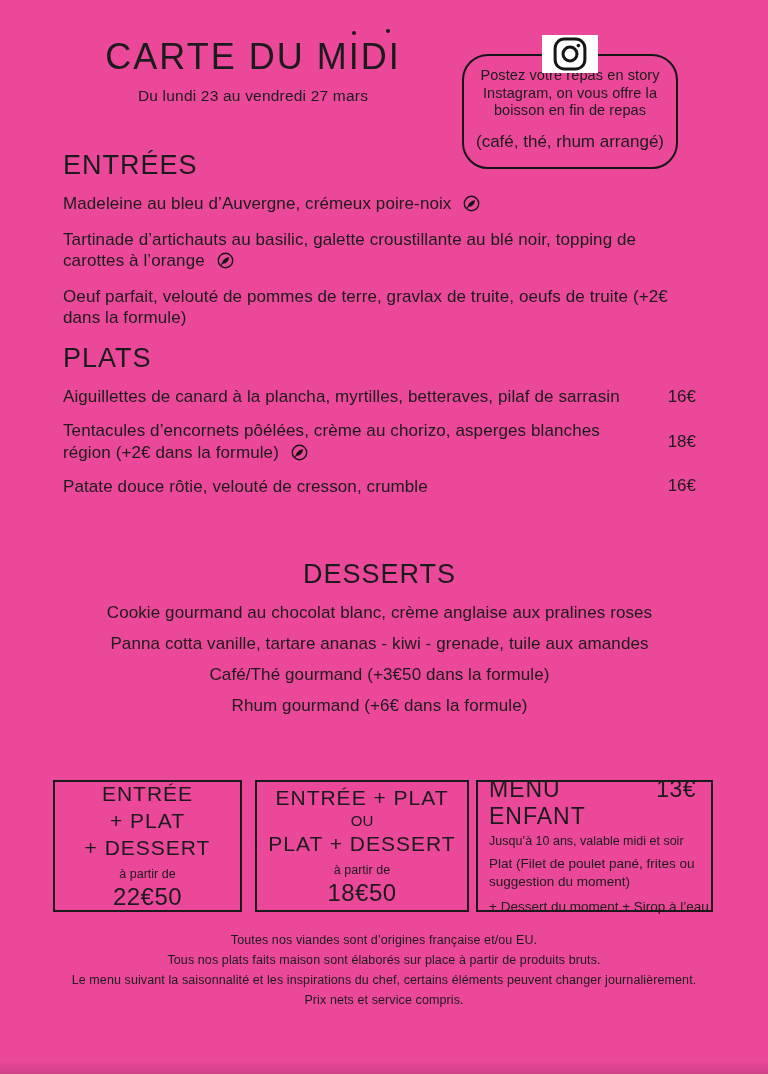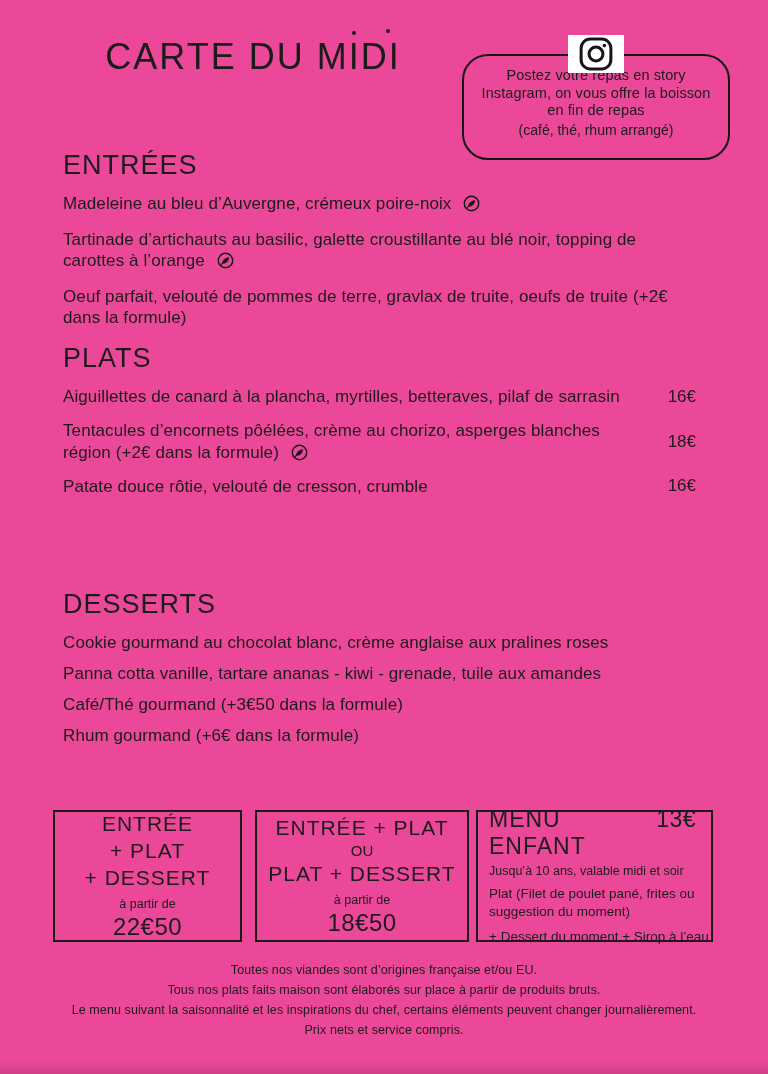--- a/index.html
+++ b/index.html
@@ -20,37 +20,37 @@
   
   .header{position:relative;height:150px;}
   .title-block{position:absolute;left:98px;top:36px;width:310px;text-align:center;}
   .menu-title{font-size:36px;font-weight:400;letter-spacing:2px;margin:0;white-space:nowrap;}
   .menu-subtitle{font-size:15.5px;margin-top:9px;letter-spacing:0.2px;}
   .i-dot{position:absolute;width:4px;height:4px;border-radius:50%;background:#1b1b1b;}
   .i-dot.d1{left:352px;top:31px;}
   .i-dot.d2{left:386px;top:29px;}
 
   .insta-badge{
-    position:absolute;left:462px;top:54px;width:268px;box-sizing:border-box;
+    position:absolute;left:462px;top:54px;width:216px;box-sizing:border-box;
     border:2px solid #161616;border-radius:26px;
-    padding:11px 8px 20px;text-align:center;
+    padding:11px 8px 15px;text-align:center;
   }
   .insta-icon-wrap{
     position:absolute;top:-21px;left:50%;transform:translateX(-50%);
     background:#fff;padding:0 9px;line-height:0;
   }
   .promo-text{font-size:14.5px;line-height:1.22;letter-spacing:0.1px;}
-  .promo-note{font-size:14px;margin-top:2px;}
+  .promo-note{font-size:17px;margin-top:12px;}
 
   
   .menu-body{padding:0 72px 0 63px;}
   .section-title{font-size:27px;font-weight:400;letter-spacing:1px;margin:0 0 12px;}
   .section{margin:0;}
   .section.plats{margin-top:6px;}
-  .section.desserts{margin-top:92px;}
+  .section.desserts{margin-top:62px;text-align:center;}
   .menu-item{font-size:17px;line-height:1.24;margin:0 0 15px;letter-spacing:0.1px;}
   .plat-row{display:flex;margin:0 0 13px;}
   .plat-text{width:588px;font-size:17px;line-height:1.24;letter-spacing:0.1px;}
   .plat-price{flex:1;text-align:right;align-self:center;font-size:17px;}
   .dessert-item{margin-bottom:10px;}
   .veg{margin-left:7px;vertical-align:-3px;}
 
   
   .formules{display:flex;margin:64px 46px 0 53px;}
   .fbox{
@@ -79,20 +79,21 @@
 <body>
 
 <div class="page">
 
   <div class="header">
     <span class="i-dot d1"></span>
     <span class="i-dot d2"></span>
 
     <div class="title-block">
       <h1 class="menu-title">CARTE DU MIDI</h1>
+      <div class="menu-subtitle">Du lundi 23 au vendredi 27 mars</div>
     </div>
 
     <div class="insta-badge">
       <span class="insta-icon-wrap">
         <svg width="38" height="38" viewBox="0 0 24 24" fill="none" stroke="#161616" stroke-width="1.9" stroke-linecap="round">
           <rect x="2.6" y="2.6" width="18.8" height="18.8" rx="5.8"></rect>
           <circle cx="12" cy="12" r="4.4"></circle>
           <circle cx="17.3" cy="6.7" r="1.15" fill="#161616" stroke="none"></circle>
         </svg>
       </span>

